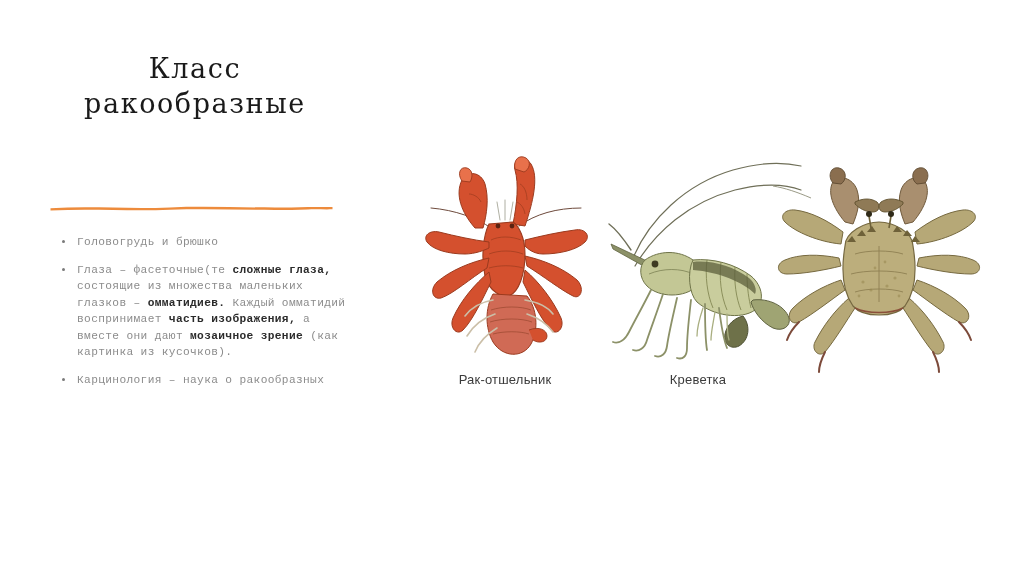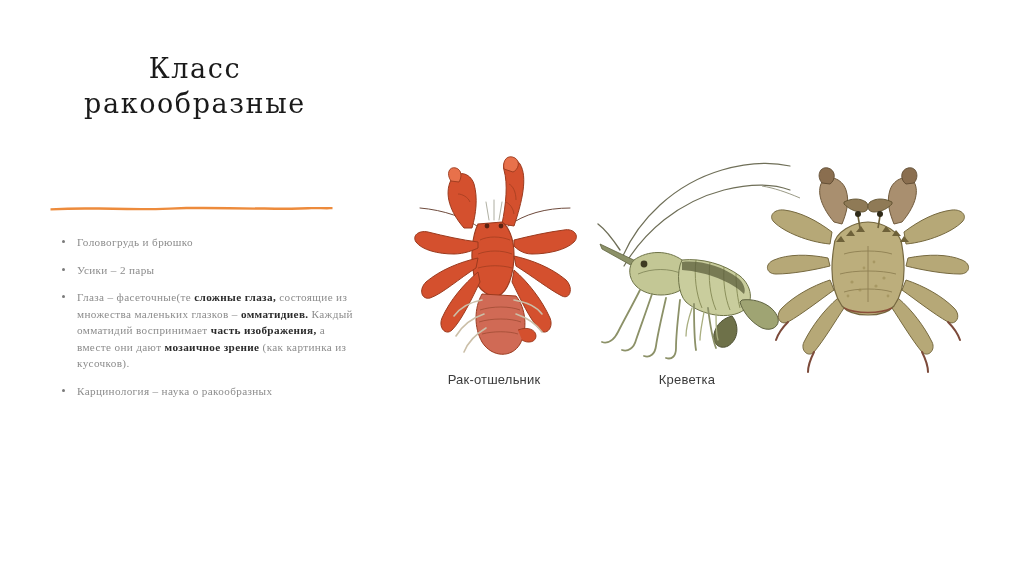--- a/index.html
+++ b/index.html
@@ -54,21 +54,21 @@
 
   
   .bullet-list {
     position: absolute;
     left: 56px;
     top: 234px;
     width: 300px;
     list-style: none;
     margin: 0;
     padding: 0;
-    font-family: Liberation Serif, serif;
+    font-family: Liberation Mono, monospace;
     font-size: 11.2px;
     line-height: 16.5px;
     color: #8c8c8c;
     letter-spacing: 0.35px;
   }
   .bullet-list > li {
     position: relative;
     padding-left: 21px;
     margin-bottom: 11px;
   }
@@ -85,21 +85,21 @@
   }
   .bullet-list b {
     color: #2b2b2b;
     font-weight: 700;
   }
   .li-eyes { margin-bottom: 11px; }
 
   
   .figures {
     position: absolute;
-    left: 386px;
+    left: 397px;
     top: 150px;
     width: 600px;
     height: 250px;
   }
   .figure {
     position: absolute;
     top: 0;
   }
   .fig-hermit  { left: 8px;   width: 200px; height: 235px; }
   .fig-shrimp  { left: 196px; width: 210px; height: 235px; }
@@ -130,23 +130,20 @@
   <div class="title-rule">
     <svg viewBox="0 0 283 7" preserveAspectRatio="none" aria-hidden="true">
       <path d="M0.5,4.2 C40,2.0 78,5.0 120,3.4 C165,1.7 210,4.6 258,3.0 C268,2.7 276,3.3 282.5,3.0
                L282.5,5.3 C276,5.7 268,5.1 258,5.4 C210,7.0 165,4.1 120,5.8 C78,7.4 40,4.4 0.5,6.6 Z" fill="#ED8B3C"></path>
     </svg>
   </div>
 
   <ul class="bullet-list">
     <li>
       <span><span>Головогрудь и брюшко</span></span>
-    </li>
-    <li>
-      <span><span>Усики – 2 пары</span></span>
     </li>
     <li class="li-eyes">
       <span><span>Глаза – фасеточные(те </span><b>сложные глаза,</b><span> состоящие из множества маленьких глазков – </span><b>омматидиев.</b><span> Каждый омматидий воспринимает </span><b>часть изображения,</b><span> а вместе они дают </span><b>мозаичное зрение</b><span> (как картинка из кусочков).</span></span>
     </li>
     <li>
       <span><span>Карцинология – наука о ракообразных</span></span>
     </li>
   </ul>
 
   <div class="figures">

